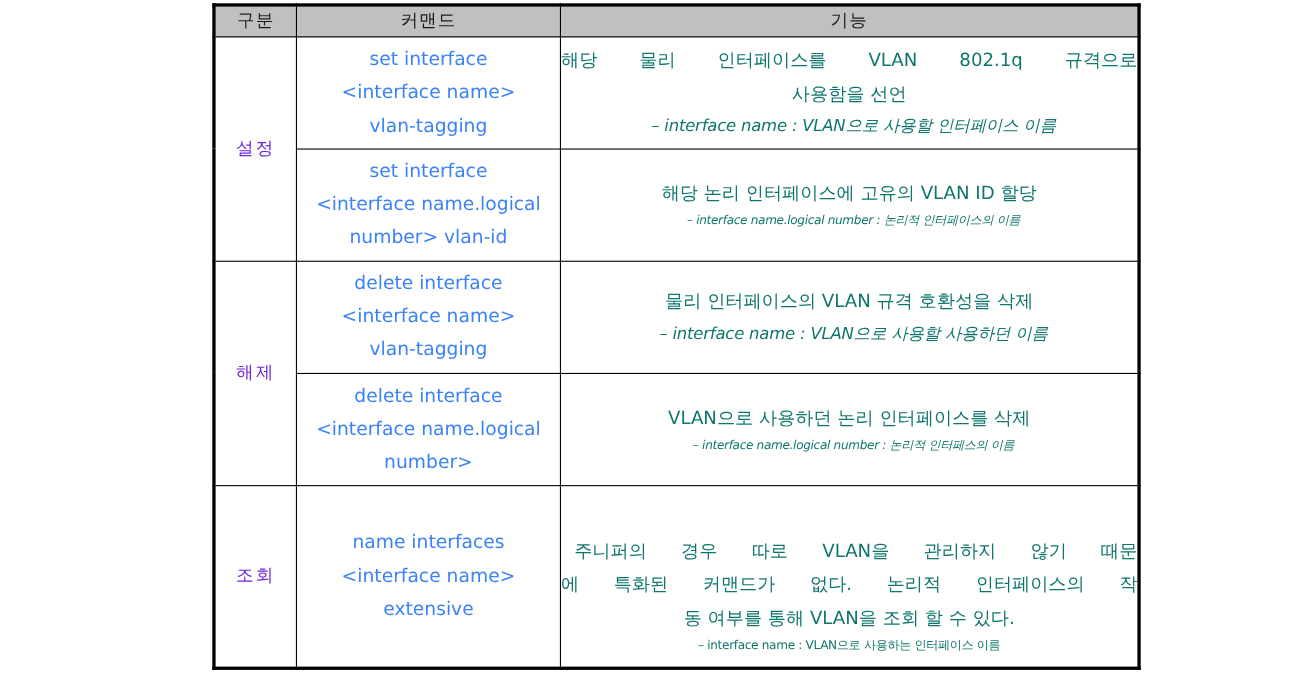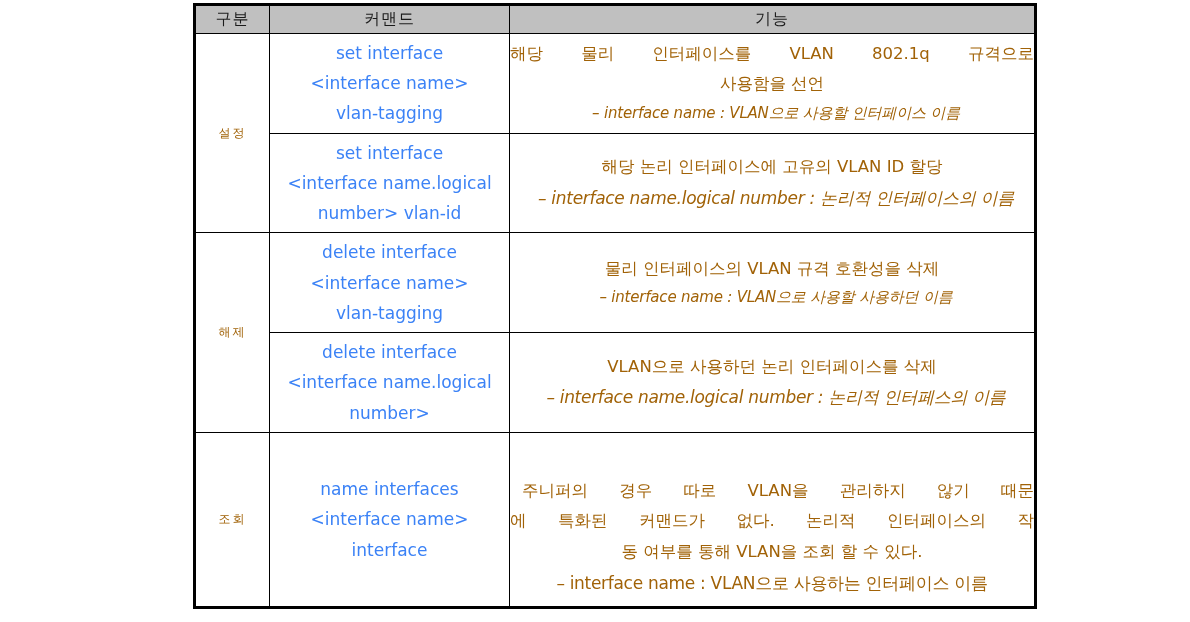--- a/index.html
+++ b/index.html
@@ -52,23 +52,23 @@
     font-weight: normal;
     font-size: 16px;
     text-align: center;
     letter-spacing: 1px;
     color: #1a1a1a;
   }
 
   
   td.div-cell {
     text-align: center;
-    font-size: 12px;
+    font-size: 16px;
     letter-spacing: 2px;
-    color: #a16207;
+    color: #6d28d9;
   }
 
   
   td.cmd-cell {
     text-align: center;
     font-size: 17px;
     line-height: 1.78;
     padding: 4px 4px;
     color: #3b82f6;
   }
@@ -76,38 +76,38 @@
     display: block;
     white-space: nowrap;
   }
 
   
   td.func-cell {
     text-align: left;
     padding: 5px 7px 5px 10px;
     font-size: 16.5px;
     line-height: 1.85;
-    color: #a16207;
+    color: #0f766e;
   }
   td.func-cell .fn-line {
     display: block;
     white-space: nowrap;
     text-align: center;
   }
   td.func-cell .fn-line.just {
     text-align: justify;
     text-align-last: justify;
     white-space: normal;
   }
   td.func-cell .fn-line.small {
     font-size: 15px;
     letter-spacing: -0.2px;
   }
   td.func-cell .fn-line.xsmall {
-    font-size: 17px;
+    font-size: 11px;
     letter-spacing: -0.3px;
   }
   td.func-cell .fn-line.indent {
     padding-left: 8px;
     font-style: italic;
   }
   td.func-cell .fn-line.indent2 {
     padding-left: 12px;
     margin-top: 36px;
   }
@@ -188,21 +188,21 @@
           <span class="fn-line">VLAN으로 사용하던 논리 인터페이스를 삭제</span>
           <span class="fn-line indent xsmall">– interface name.logical number : 논리적 인터페스의 이름</span>
         </td>
       </tr>
 
       <tr class="section-start">
         <td class="div-cell">조회</td>
         <td class="cmd-cell">
           <span class="cmd-line">name interfaces</span>
           <span class="cmd-line">&lt;interface name&gt;</span>
-          <span class="cmd-line">interface</span>
+          <span class="cmd-line">extensive</span>
         </td>
         <td class="func-cell">
           <span class="fn-line just indent2">주니퍼의 경우 따로 VLAN을 관리하지 않기 때문</span>
           <span class="fn-line just">에 특화된 커맨드가 없다. 논리적 인터페이스의 작</span>
           <span class="fn-line">동 여부를 통해 VLAN을 조회 할 수 있다.</span>
           <span class="fn-line xsmall">– interface name : VLAN으로 사용하는 인터페이스 이름</span>
         </td>
       </tr>
 
     </tbody>

